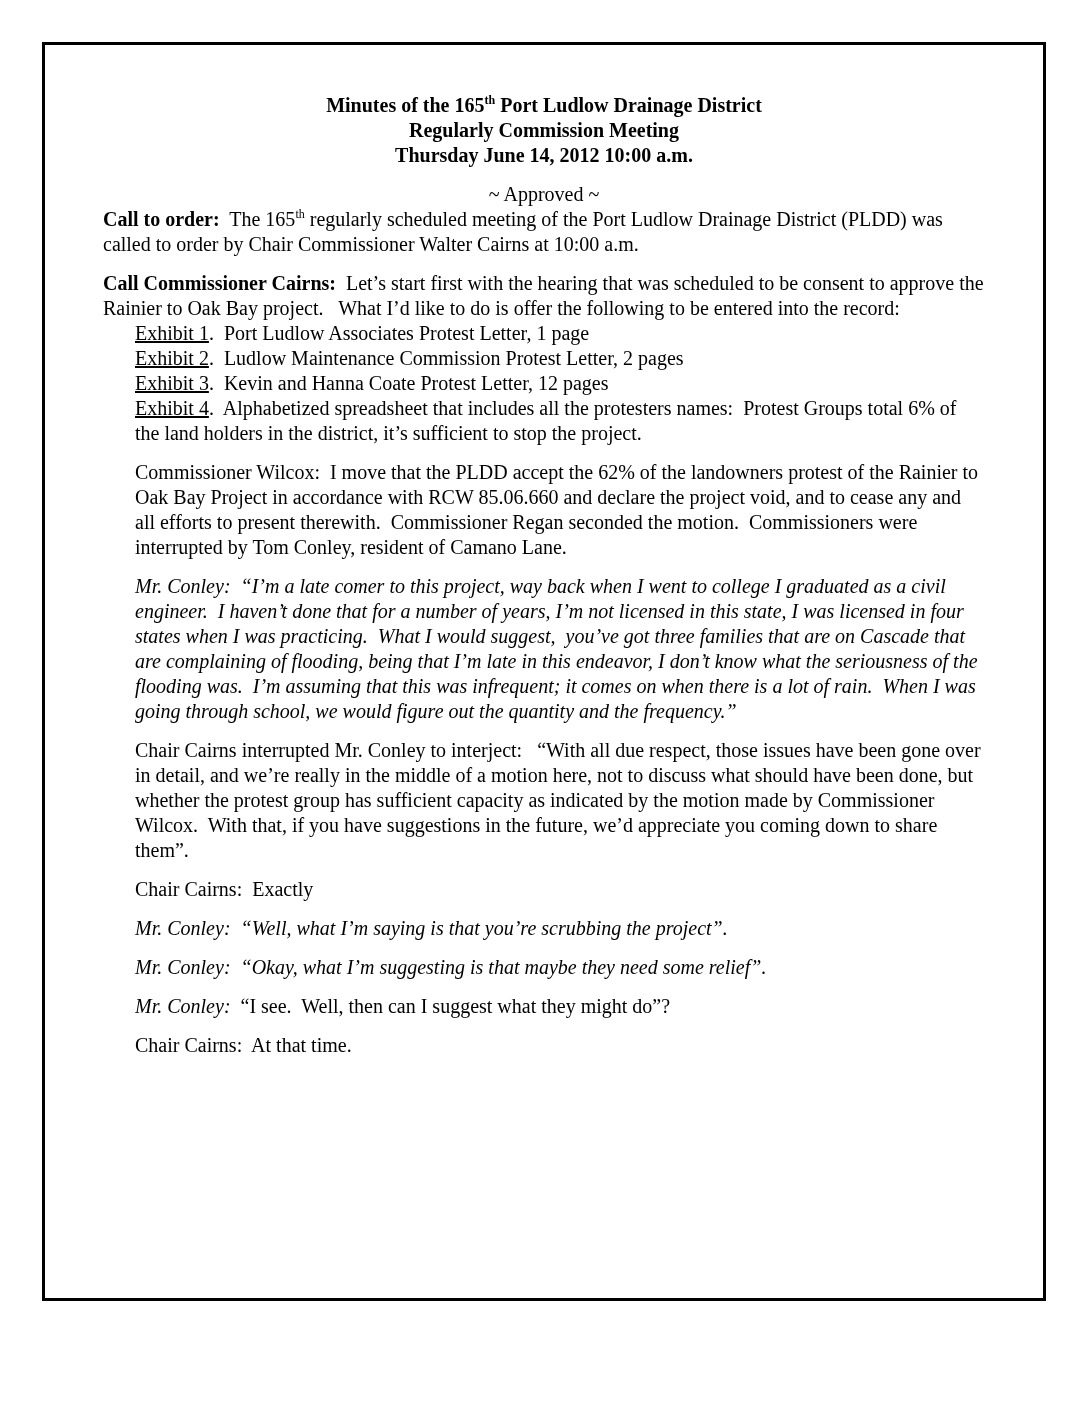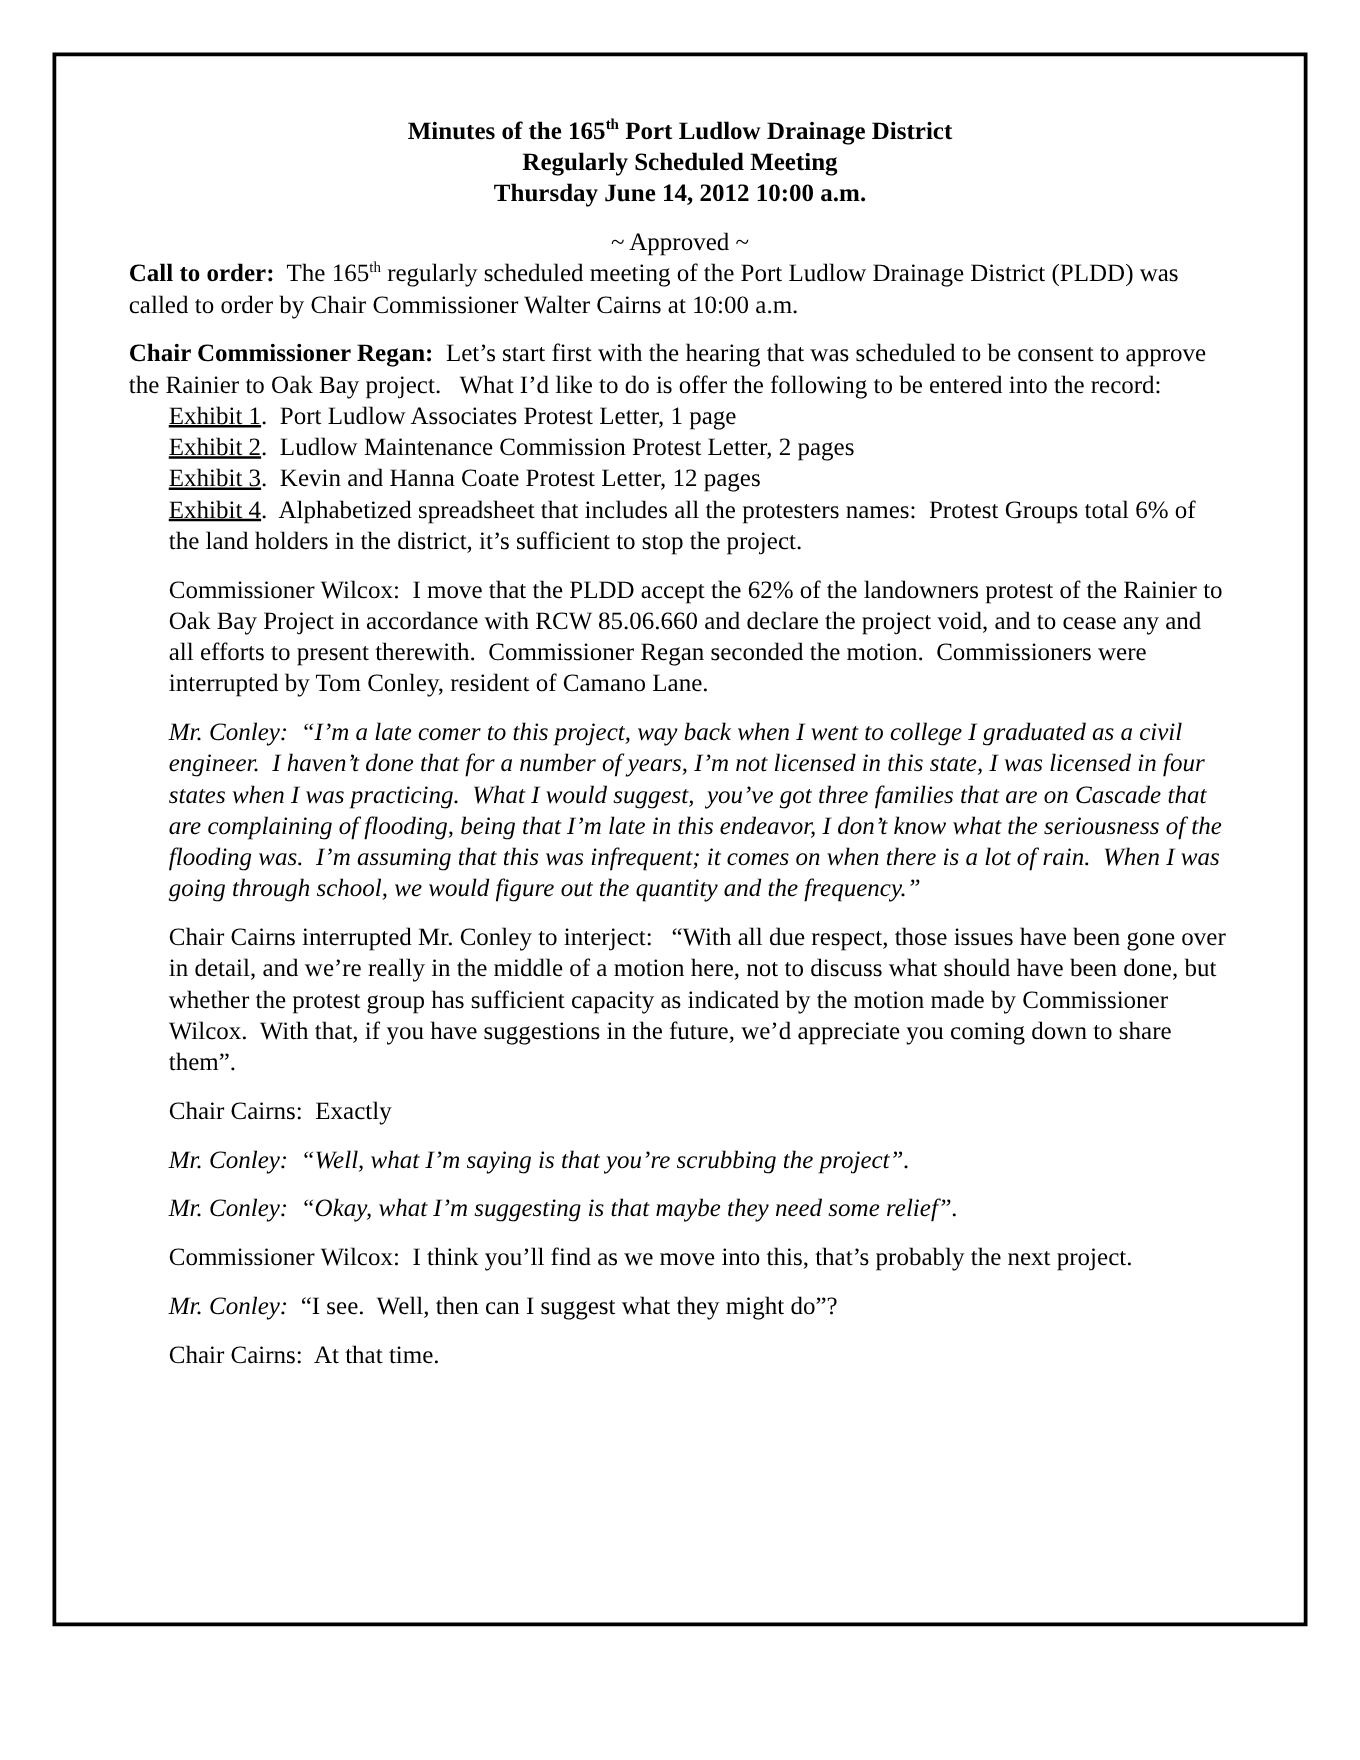--- a/index.html
+++ b/index.html
@@ -43,50 +43,49 @@
   .footer .word { color: #9a9a9a; font-weight: bold; }
 </style>
 </head>
 <body>
 
 <div class="sheet">
   <div class="doc-text">
 
     <div class="center bold">
       <p><span>Minutes of the 165</span><sup class="sup">th</sup><span> Port Ludlow Drainage District</span></p>
-      <p>Regularly Scheduled Meeting</p>
+      <p>Regularly Commission Meeting</p>
       <p>Thursday June 14, 2012 10:00 a.m.</p>
     </div>
 
     <p class="center gap">~ Approved ~</p>
 
     <p><span class="bold">Call to order:</span><span>  The 165</span><sup class="sup">th</sup><span> regularly scheduled meeting of the Port Ludlow Drainage District (PLDD) was called to order by Chair Commissioner Walter Cairns at 10:00 a.m.</span></p>
 
-    <p class="gap"><span class="bold">Chair Commissioner Regan:</span><span>  Let’s start first with the hearing that was scheduled to be consent to approve the Rainier to Oak Bay project.   What I’d like to do is offer the following to be entered into the record:</span></p>
+    <p class="gap"><span class="bold">Call Commissioner Cairns:</span><span>  Let’s start first with the hearing that was scheduled to be consent to approve the Rainier to Oak Bay project.   What I’d like to do is offer the following to be entered into the record:</span></p>
 
     <div class="indent">
       <p><span class="u">Exhibit 1</span><span>.  Port Ludlow Associates Protest Letter, 1 page</span></p>
       <p><span class="u">Exhibit 2</span><span>.  Ludlow Maintenance Commission Protest Letter, 2 pages</span></p>
       <p><span class="u">Exhibit 3</span><span>.  Kevin and Hanna Coate Protest Letter, 12 pages</span></p>
       <p><span class="u">Exhibit 4</span><span>.  Alphabetized spreadsheet that includes all the protesters names:  Protest Groups total 6% of the land holders in the district, it’s sufficient to stop the project.</span></p>
     </div>
 
     <p class="indent gap">Commissioner Wilcox:  I move that the PLDD accept the 62% of the landowners protest of the Rainier to Oak Bay Project in accordance with RCW 85.06.660 and declare the project void, and to cease any and all efforts to present therewith.  Commissioner Regan seconded the motion.  Commissioners were interrupted by Tom Conley, resident of Camano Lane.</p>
 
     <p class="indent gap i">Mr. Conley:  “I’m a late comer to this project, way back when I went to college I graduated as a civil engineer.  I haven’t done that for a number of years, I’m not licensed in this state, I was licensed in four states when I was practicing.  What I would suggest,  you’ve got three families that are on Cascade that are complaining of flooding, being that I’m late in this endeavor, I don’t know what the seriousness of the flooding was.  I’m assuming that this was infrequent; it comes on when there is a lot of rain.  When I was going through school, we would figure out the quantity and the frequency.”</p>
 
     <p class="indent gap">Chair Cairns interrupted Mr. Conley to interject:   “With all due respect, those issues have been gone over in detail, and we’re really in the middle of a motion here, not to discuss what should have been done, but whether the protest group has sufficient capacity as indicated by the motion made by Commissioner Wilcox.  With that, if you have suggestions in the future, we’d appreciate you coming down to share them”.</p>
 
     <p class="indent gap"><span>Chair Cairns:</span><span>  Exactly</span></p>
 
     <p class="indent gap"><span class="i">Mr. Conley:</span><span class="i">  “Well, what I’m saying is that you’re scrubbing the project”.</span></p>
 
     <p class="indent gap"><span class="i">Mr. Conley:</span><span class="i">  “Okay, what I’m suggesting is that maybe they need some relief”.</span></p>
 
-    <p class="indent gap"><span>Commissioner Wilcox:</span><span>  I think you’ll find as we move into this, that’s probably the next project.</span></p>
 
     <p class="indent gap"><span class="i">Mr. Conley:</span><span>  “I see.  Well, then can I suggest what they might do”?</span></p>
 
     <p class="indent gap"><span>Chair Cairns:</span><span>  At that time.</span></p>
 
   </div>
 
 </div>
 
 </body></html>

